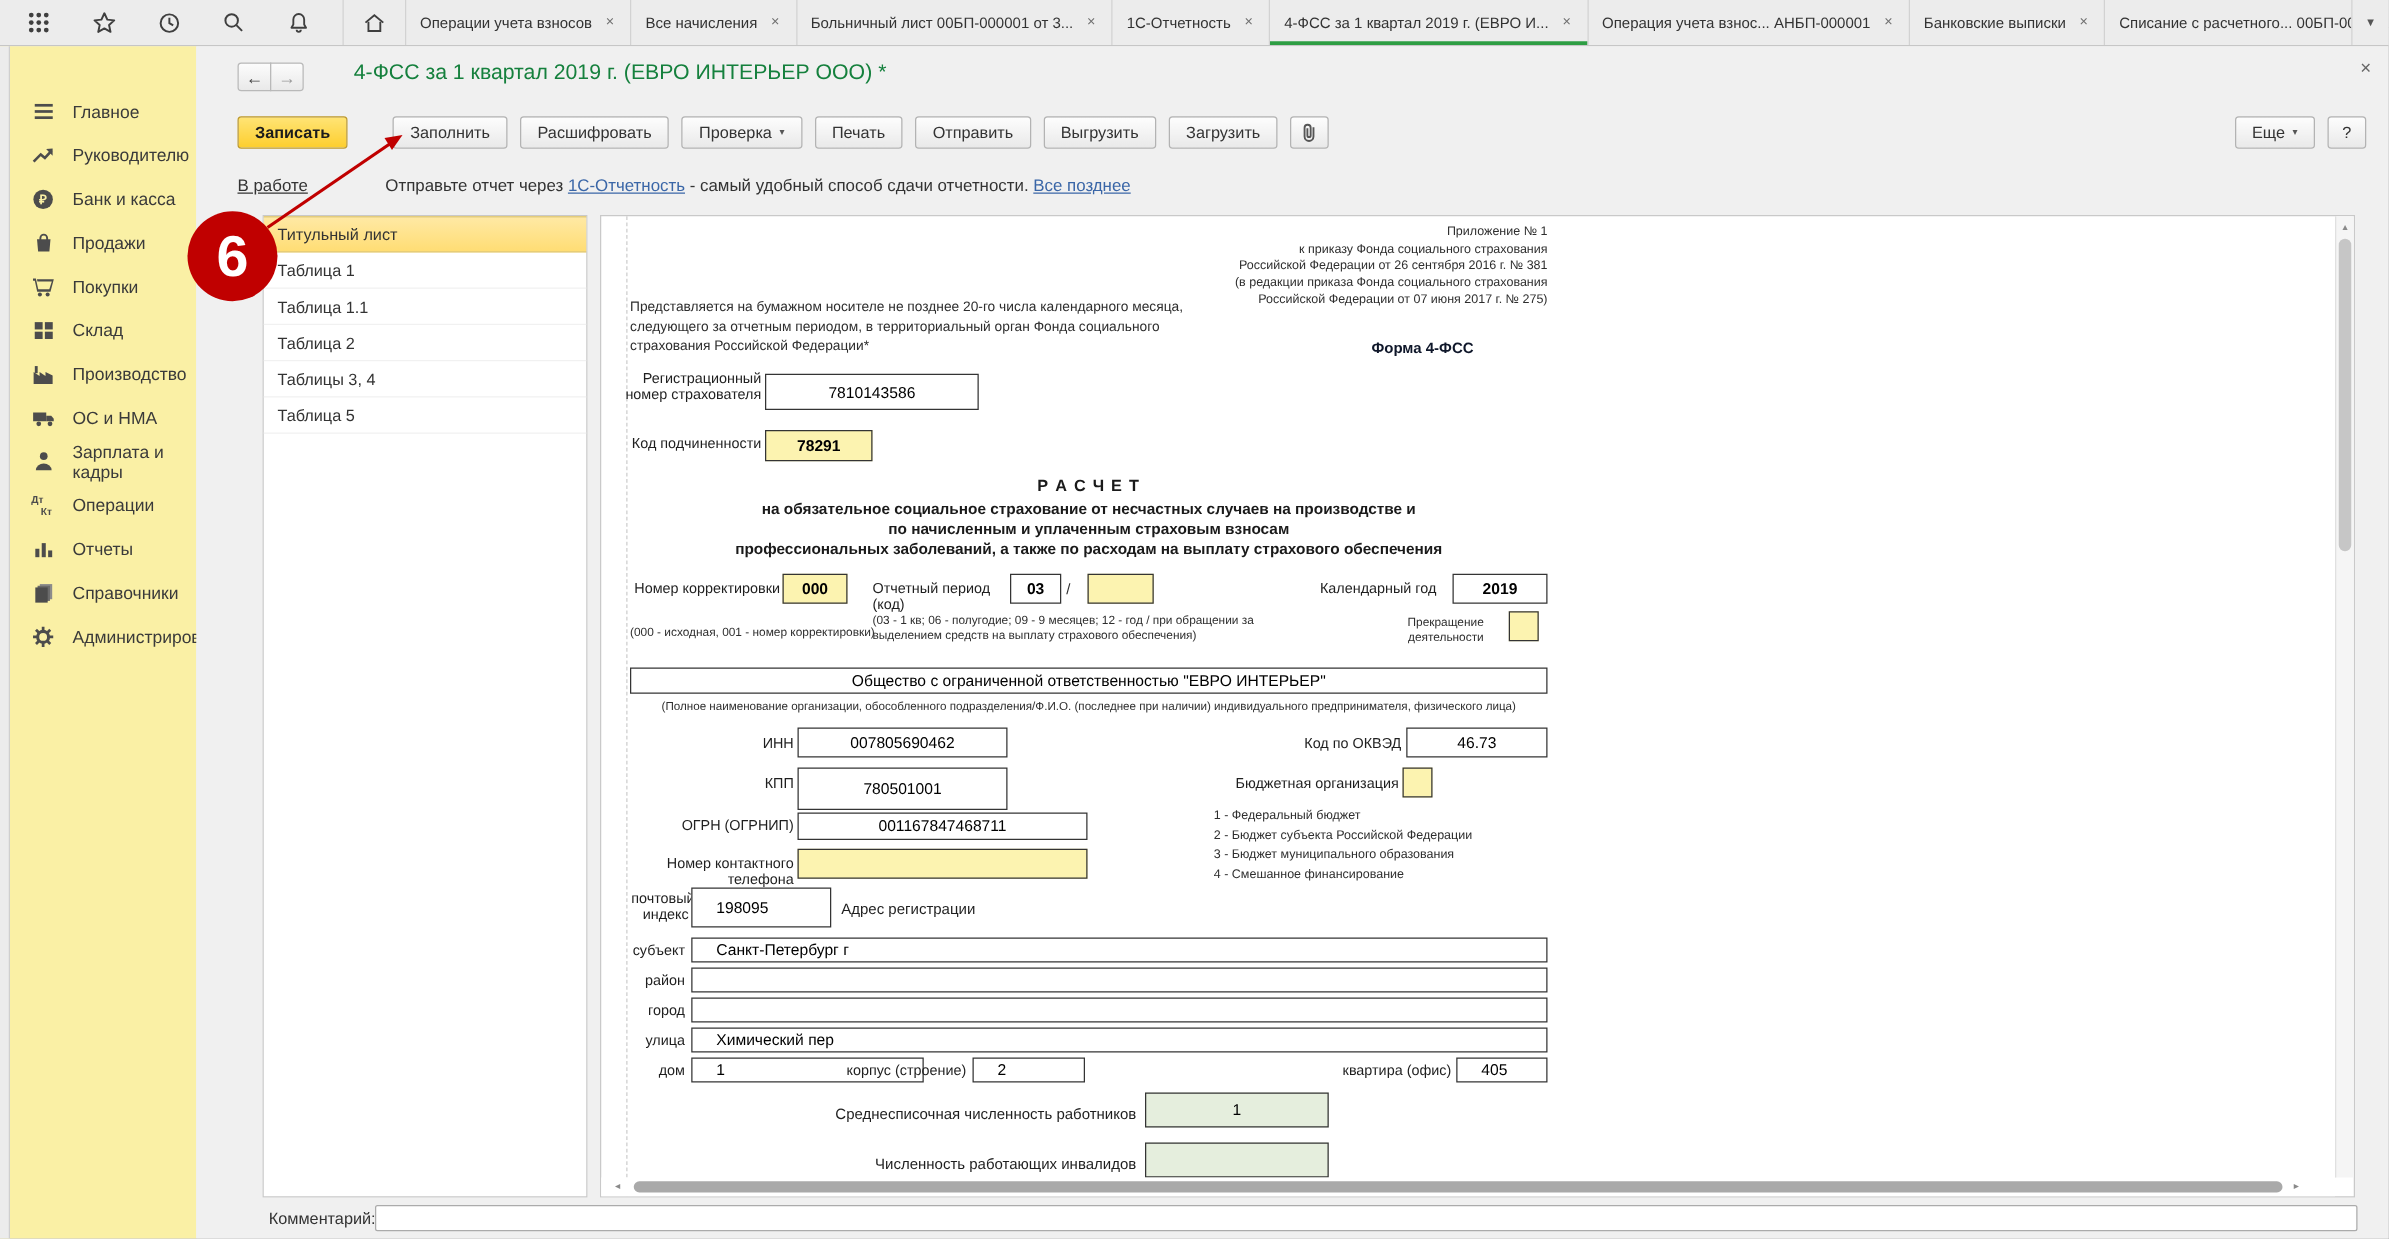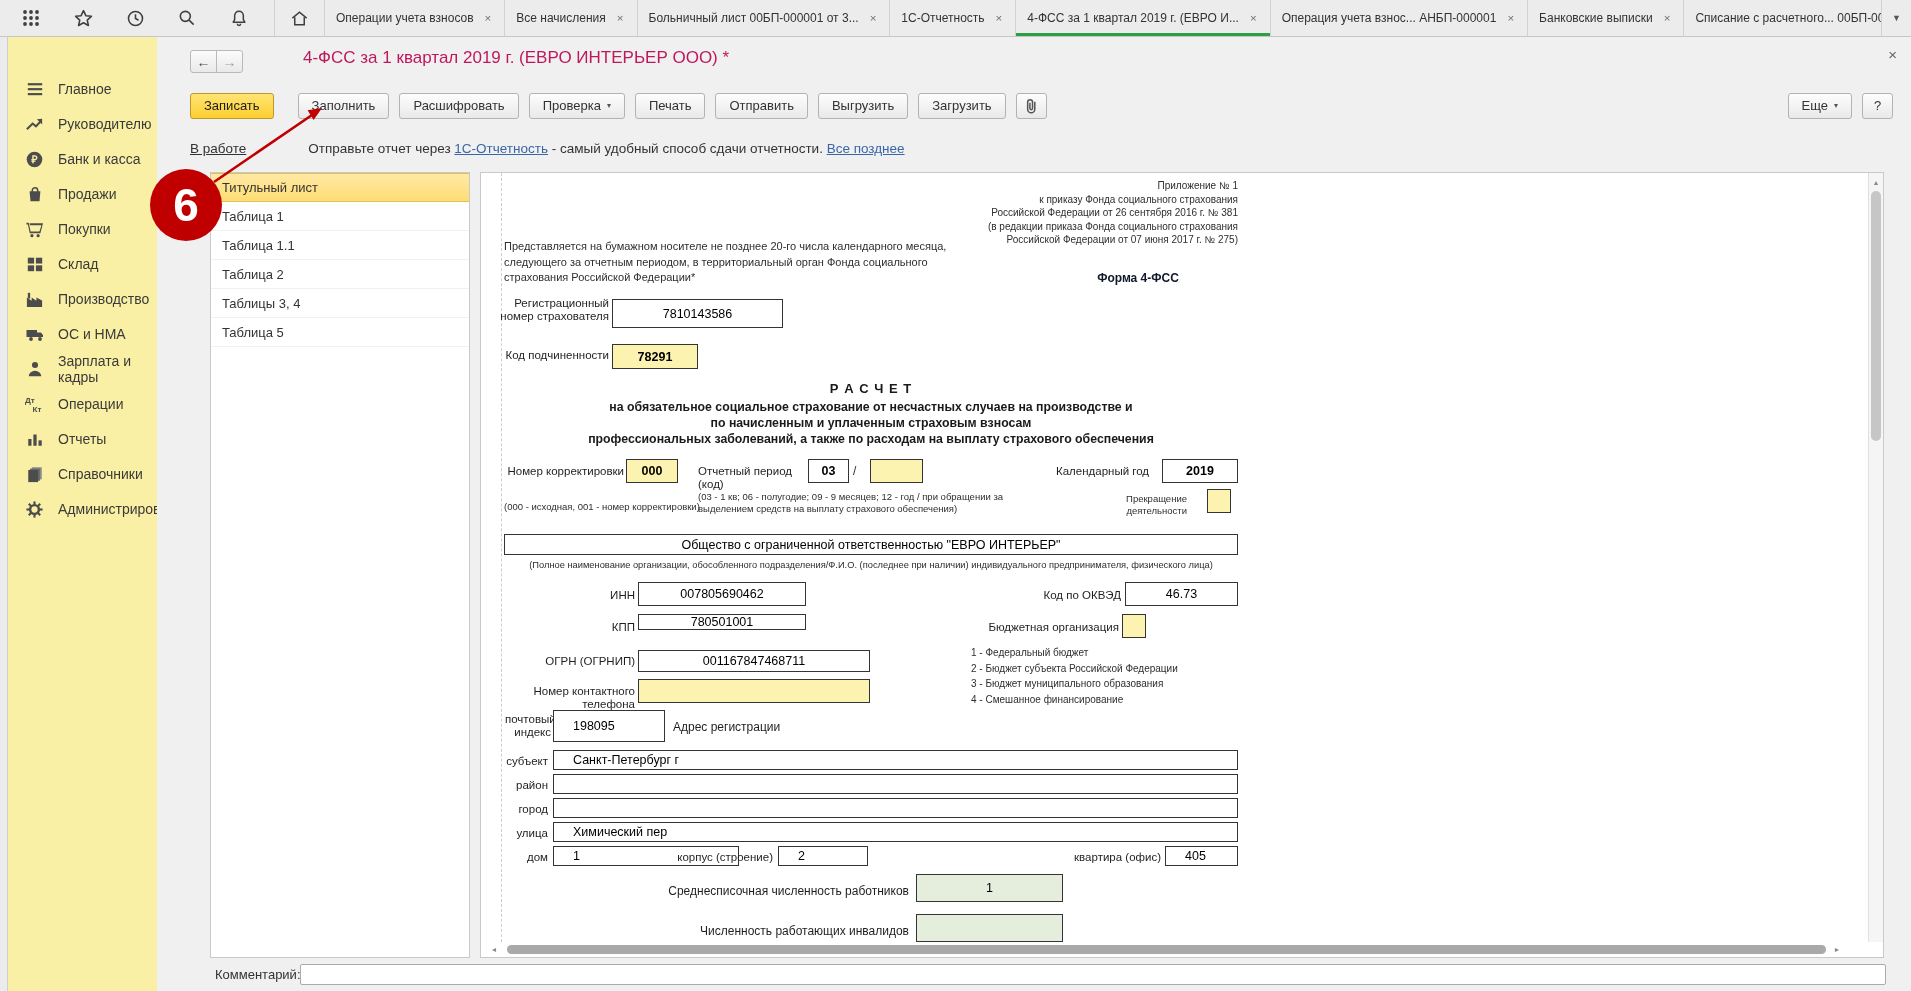--- a/index.html
+++ b/index.html
@@ -31,27 +31,27 @@
                font-size:14px; color:#3a3a3a; cursor:pointer; }
   .side-item .ic { width:21px; height:21px; flex:0 0 21px; display:flex; align-items:center; justify-content:center; }
 
   
   .main { position:absolute; left:157px; top:37px; right:0; bottom:0; background:#f0f0f0; }
   .navbtn { position:absolute; top:13px; width:27px; height:23px; border:1px solid #b9b9b9; border-radius:3px;
             background:linear-gradient(#fcfcfc,#e9e9e9); display:flex; align-items:center; justify-content:center;
             font-size:14px; cursor:pointer; }
   .navbtn.back { left:33px; color:#444; border-top-right-radius:0; border-bottom-right-radius:0; }
   .navbtn.fwd  { left:59px; color:#9c9c9c; border-top-left-radius:0; border-bottom-left-radius:0; }
-  .wintitle { position:absolute; left:146px; top:11px; font-size:17px; color:#be185d; }
+  .wintitle { position:absolute; left:126px; top:11px; font-size:17px; color:#15803d; }
   .winclose { position:absolute; right:14px; top:9px; font-size:15px; color:#666; cursor:pointer; }
 
   .toolbar { position:absolute; left:33px; top:55px; right:18px; height:27px; display:flex; gap:10px; align-items:center; }
   .btn { height:26px; padding:0 13px; font-size:13px; color:#333; border:1px solid #b3b3b3; border-radius:3px;
          background:linear-gradient(#fdfdfd,#e9e9e9); display:flex; align-items:center; gap:6px; cursor:pointer; white-space:nowrap; }
-  .btn.primary { background:linear-gradient(#ffe475,#fdce2e); border-color:#bd992c; font-weight:normal; color:#1c1c1c; margin-right:14px; }
+  .btn.primary { background:linear-gradient(#ffe475,#fdce2e); border-color:#bd992c; font-weight:bold; color:#1c1c1c; margin-right:26px; }
   .btn .caret { font-size:8px; color:#555; }
   .btn.iconbtn { width:31px; padding:0; justify-content:center; }
   .tb-spacer { flex:1; }
 
   .infobar { position:absolute; left:33px; top:97px; right:18px; height:28px; display:flex; align-items:center; font-size:13.5px; color:#333; }
   .inwork { text-decoration:underline; margin-right:62px; cursor:pointer; }
   .infobar a { color:#3a66a7; text-decoration:underline; cursor:pointer; }
 
   .workarea { position:absolute; left:53px; top:135px; right:27px; bottom:33px; }
 
@@ -454,21 +454,21 @@
         <div class="fbox" style="left:23px;top:361px;width:734px;height:21px;">Общество с ограниченной ответственностью "ЕВРО ИНТЕРЬЕР"</div>
         <div class="fcap" style="left:23px;top:386px;width:734px;text-align:center;font-size:9.3px;">(Полное наименование организации, обособленного подразделения/Ф.И.О. (последнее при наличии) индивидуального предпринимателя, физического лица)</div>
 
         <div class="flabel" style="left:94px;top:416px;width:60px;">ИНН</div>
         <div class="fbox" style="left:157px;top:409px;width:168px;height:24px;">007805690462</div>
 
         <div class="flabel" style="left:540px;top:416px;width:100px;">Код по ОКВЭД</div>
         <div class="fbox" style="left:644px;top:409px;width:113px;height:24px;">46.73</div>
 
         <div class="flabel" style="left:94px;top:448px;width:60px;">КПП</div>
-        <div class="fbox" style="left:157px;top:441px;width:168px;height:16px;">780501001</div>
+        <div class="fbox" style="left:157px;top:441px;width:168px;height:34px;">780501001</div>
 
         <div class="flabel" style="left:488px;top:448px;width:150px;">Бюджетная организация</div>
         <div class="fbox yellow" style="left:641px;top:441px;width:24px;height:24px;"></div>
         <div class="fcap" style="left:490px;top:472px;width:280px;line-height:15.5px;font-size:10px;">
           <div>1 - Федеральный бюджет</div>
           <div>2 - Бюджет субъекта Российской Федерации</div>
           <div>3 - Бюджет муниципального образования</div>
           <div>4 - Смешанное финансирование</div>
         </div>
 

